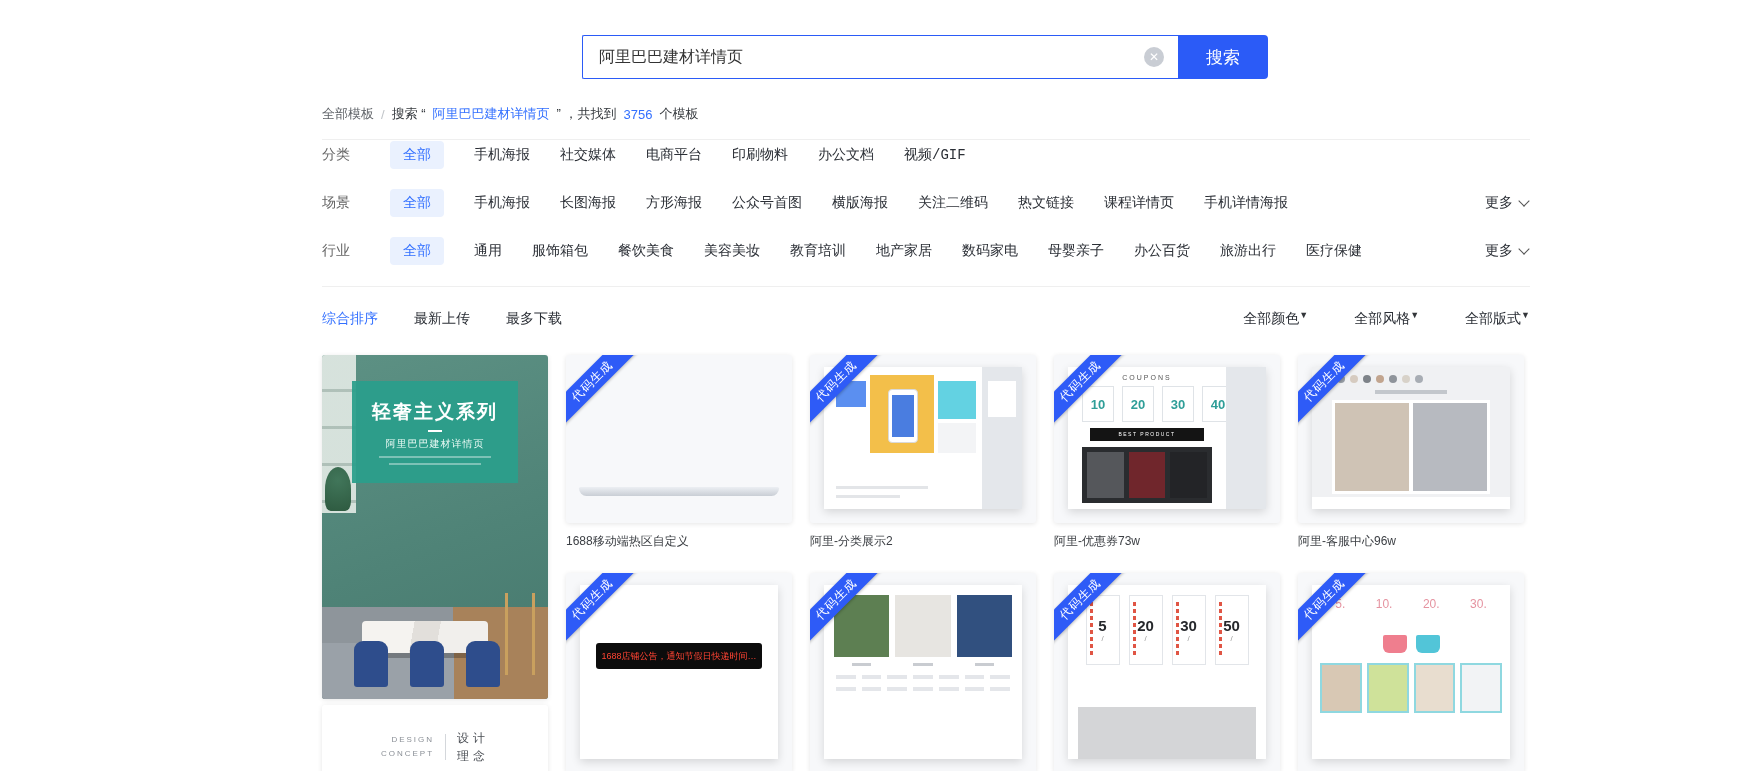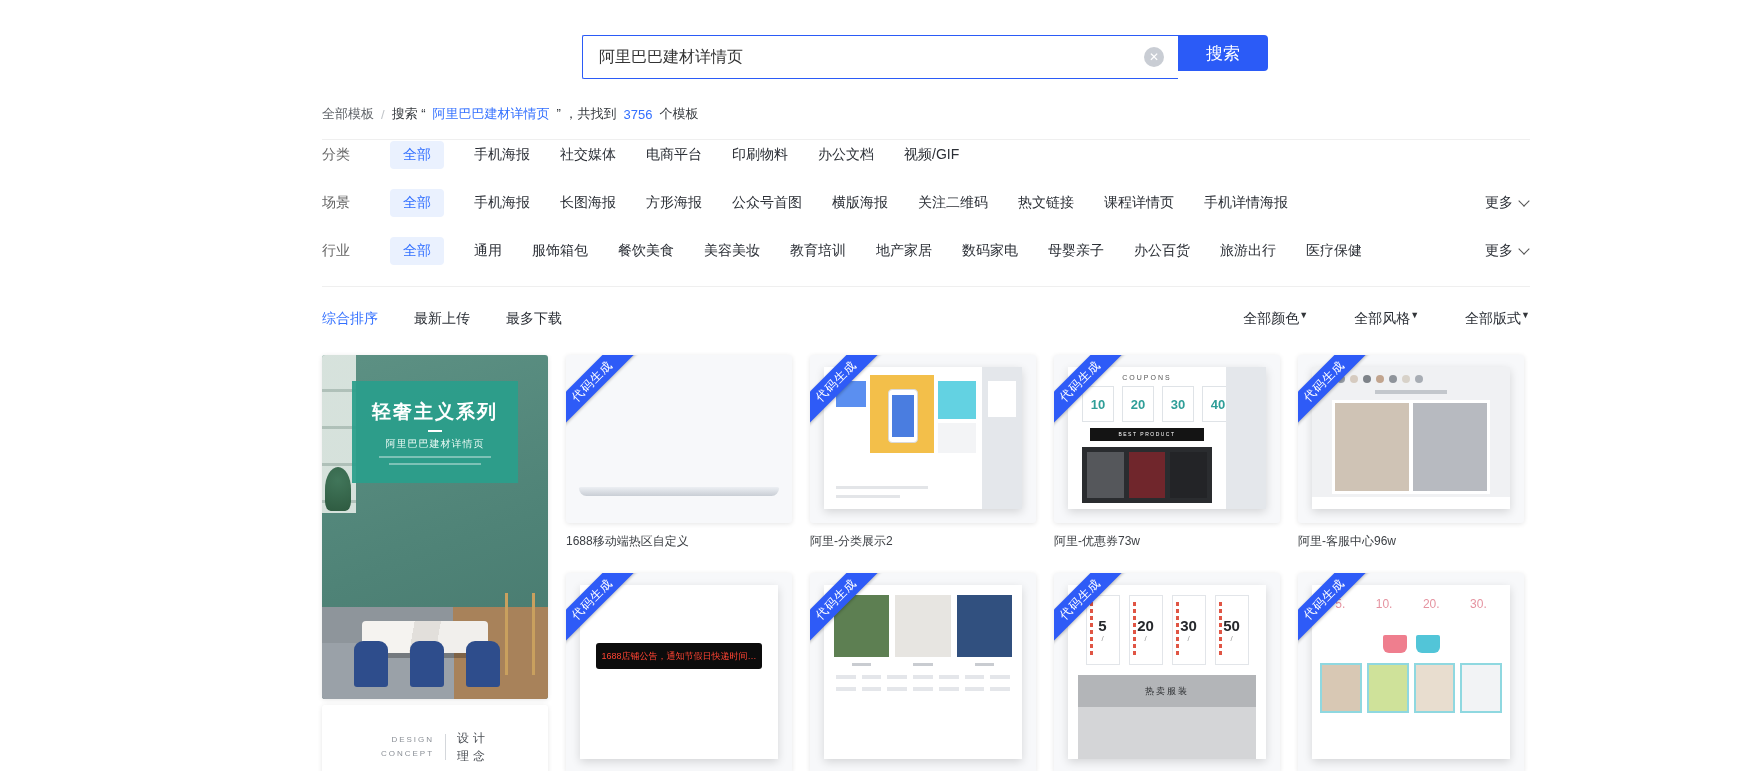--- a/index.html
+++ b/index.html
@@ -7,38 +7,38 @@
   a{text-decoration:none;}
   .page{position:relative;margin-left:322px;width:1208px;}
 
   
   .search-wrap{display:flex;margin-left:260px;padding-top:35px;position:relative;width:686px;}
   .search-input{width:596px;height:44px;box-sizing:border-box;border:1px solid #2b5bf7;border-right:none;
     border-radius:2px 0 0 2px;padding:0 44px 0 16px;font-size:16px;color:#333;outline:none;
     font-family:"Liberation Sans","DejaVu Sans",sans-serif;}
   .clear-btn{position:absolute;right:104px;top:47px;width:20px;height:20px;border-radius:50%;
     background:#c9cdd4;color:#fff;font-size:12px;line-height:20px;text-align:center;cursor:pointer;}
-  .search-btn{width:90px;height:36px;background:#2b5bf7;color:#fff;font-size:17px;border:none;
+  .search-btn{width:90px;height:44px;background:#2b5bf7;color:#fff;font-size:17px;border:none;
     border-radius:0 4px 4px 0;cursor:pointer;font-family:inherit;}
   .hot-row{margin:17px 0 0 260px;font-size:13px;color:#61666d;display:flex;gap:13px;align-items:center;}
   .hot-row a{color:#61666d;}
 
   
   .breadcrumb{margin-top:26px;font-size:13px;color:#34383d;display:flex;gap:7px;align-items:center;}
   .bc-root{color:#5f6368;}
   .bc-sep{color:#c0c4c8;}
   .bc-link{color:#3370ff;}
   .divider{height:1px;background:#efefef;margin-top:16px;}
   .divider.d2{margin-top:20px;}
 
   
   .filter-row{display:flex;align-items:center;position:relative;height:30px;}
   .filter-row + .filter-row{margin-top:18px;}
   .f-label{width:68px;font-size:14px;color:#666;flex:none;}
-  .chip{font-size:14px;color:#2b2f36;margin-right:30px;padding:5px 0;border-radius:4px;cursor:pointer;white-space:nowrap;}
+  .chip{font-size:14px;color:#2b2f36;margin-right:30px;padding:5px 0;border-radius:4px;cursor:pointer;white-space:nowrap;font-family:Liberation Mono, monospace;}
   .chip.sel{background:#eaf1fe;color:#3370ff;padding:5px 13px;}
   .more{position:absolute;right:2px;display:flex;align-items:center;gap:7px;font-size:14px;color:#2b2f36;cursor:pointer;}
   .chev{width:7px;height:7px;border-right:1px solid #555;border-bottom:1px solid #555;transform:rotate(45deg);margin-top:-4px;}
 
   
   .sort-row{display:flex;align-items:center;margin-top:22px;height:20px;}
   .sort-opt{font-size:14px;color:#2b2f36;margin-right:36px;cursor:pointer;}
   .sort-opt.sel{color:#3370ff;}
   .dd-group{margin-left:auto;display:flex;gap:46px;}
   .dd{display:flex;align-items:flex-start;font-size:14px;color:#2b2f36;cursor:pointer;}
@@ -411,23 +411,20 @@
                 <i></i>
               <em class="k4-n">30</em>
               <span class="k4-s">/</span>
               </span>
             <span class="k4-t">
                 <i></i>
               <em class="k4-n">50</em>
               <span class="k4-s">/</span>
               </span>
           </div>
-          <div class="k4-banner">
-            <span class="k4-bt">热卖服装</span>
-          </div>
           <div class="k4-photos">
             
             
             
           </div>
         </div>
       </div>
     </div>
 
     <div class="gcol">

